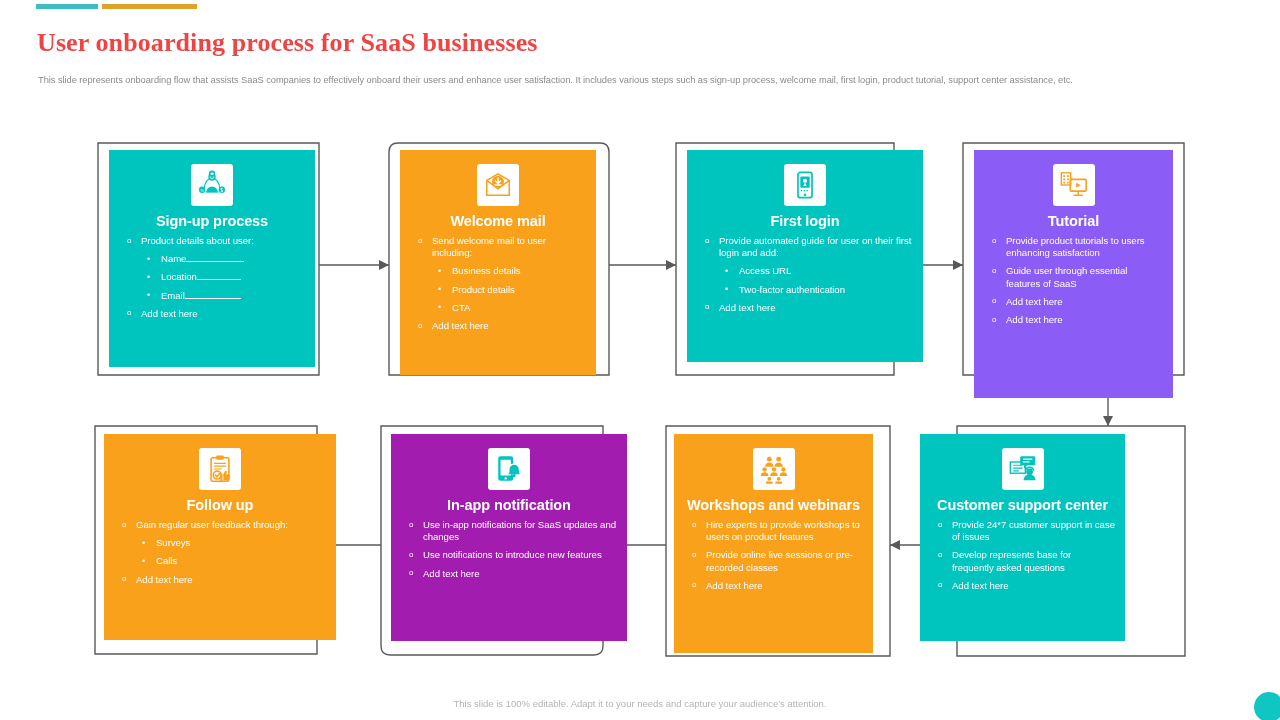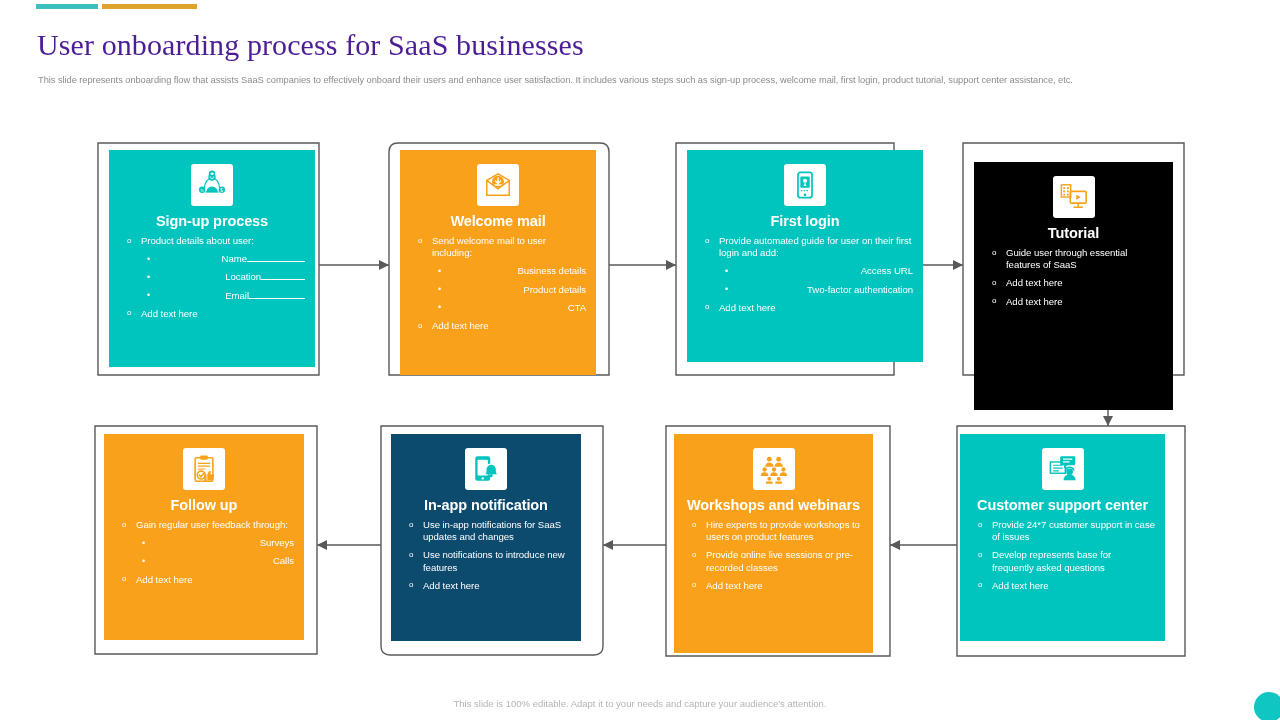--- a/index.html
+++ b/index.html
@@ -24,24 +24,24 @@
   }
   .accent-teal  { left: 36px;  width: 62px;  background: #3BBFC0; }
   .accent-gold  { left: 102px; width: 95px;  background: #DDA32B; }
 
   
   .page-title {
     position: absolute;
     left: 37px;
     top: 28px;
     font-family: "Liberation Serif", serif;
-    font-weight: normal;
-    font-size: 30px;
+    font-weight: bold;
+    font-size: 26px;
     letter-spacing: .1px;
-    color: #4c1d95;
+    color: #ef4444;
     white-space: nowrap;
   }
   .page-subtitle {
     position: absolute;
     left: 38px;
     top: 74px;
     width: 1190px;
     font-size: 9.3px;
     line-height: 13.5px;
     color: #8C8C8C;
@@ -123,21 +123,21 @@
   }
   .lvl1 { padding-left: 22px; }
   .lvl1::before {
     content: "o";
     position: absolute;
     left: 8px;
     top: -0.5px;
     font-size: 8px;
     line-height: 12.2px;
   }
-  .lvl2 { padding-left: 42px; text-align: right; }
+  .lvl2 { padding-left: 42px; }
   .lvl2::before {
     content: "\2022";
     position: absolute;
     left: 28px;
     top: -0.5px;
     font-size: 9px;
     line-height: 12.2px;
   }
   .bullets li .blank {
     display: inline-block;
@@ -258,38 +258,39 @@
         </svg>
       </div>
       <div class="card-title">First login</div>
       <ul class="bullets">
         <li class="lvl1">Provide automated guide for user on their first login and add:</li>
         <li class="lvl2">Access URL</li>
         <li class="lvl2">Two-factor authentication</li>
         <li class="lvl1">Add text here</li>
       </ul>
     </div>
-    <div class="card orange" style="left: 974px; top: 162px; width: 199px; height: 248px; background: #000000;">
+    <div class="card orange" style="left: 974px; top: 150px; width: 199px; height: 248px; background: #8b5cf6;">
       <div class="card-icon">
         <svg width="30" height="30" viewBox="0 0 32 32">
           <rect x="2.5" y="3" width="10" height="13" fill="none" stroke="#F9A11B" stroke-width="1.5"></rect>
           <path d="M4.5 5.5h2v2h-2z M8.5 5.5h2v2h-2z M4.5 9h2v2h-2z M8.5 9h2v2h-2z M4.5 12.5h2v2h-2z M8.5 12.5h2v2h-2z" fill="#F9A11B"></path>
           <rect x="12" y="10" width="17" height="12.5" rx="1.2" fill="none" stroke="#F9A11B" stroke-width="1.7"></rect>
           <polygon points="18.4,13.6 18.4,19 23.2,16.3" fill="#F9A11B"></polygon>
           <path d="M20.5 22.5 v3.5 M15.5 27 h10" stroke="#F9A11B" stroke-width="1.6" fill="none"></path>
         </svg>
       </div>
       <div class="card-title">Tutorial</div>
       <ul class="bullets">
+        <li class="lvl1">Provide product tutorials to users enhancing satisfaction</li>
         <li class="lvl1">Guide user through essential features of SaaS</li>
         <li class="lvl1">Add text here</li>
         <li class="lvl1">Add text here</li>
       </ul>
     </div>
-    <div class="card teal" style="left: 960px; top: 434px; width: 205px; height: 207px; background: rgb(0, 196, 190);">
+    <div class="card teal" style="left: 920px; top: 434px; width: 205px; height: 207px; background: rgb(0, 196, 190);">
       <div class="card-icon">
         <svg width="30" height="30" viewBox="0 0 32 32">
           <rect x="2.5" y="8.5" width="16" height="12" fill="none" stroke="#00C4BE" stroke-width="1.5"></rect>
           <path d="M5.5 12h10 M5.5 15h10 M5.5 18h6" stroke="#00C4BE" stroke-width="1.3"></path>
           <rect x="13" y="2.5" width="16" height="9.5" rx="1.2" fill="#00C4BE"></rect>
           <polygon points="17,12 17,15.5 21,12" fill="#00C4BE"></polygon>
           <path d="M16 5.5h10 M16 8.5h7" stroke="#fff" stroke-width="1.3"></path>
           <circle cx="23" cy="19" r="3.6" fill="#00C4BE"></circle>
           <path d="M16.5 28 a6.5 6.5 0 0 1 13 0z" fill="#00C4BE"></path>
           <path d="M18.4 17.6 a4.8 4.8 0 0 1 9.2 0" fill="none" stroke="#00C4BE" stroke-width="1.6"></path>
@@ -317,39 +318,39 @@
           <path d="M7.5 30.5 h7 M17.5 30.5 h7" stroke="#F9A11B" stroke-width="2.4"></path>
         </svg>
       </div>
       <div class="card-title">Workshops and webinars</div>
       <ul class="bullets">
         <li class="lvl1">Hire experts to provide workshops to users on product features</li>
         <li class="lvl1">Provide online live sessions or pre-recorded classes</li>
         <li class="lvl1">Add text here</li>
       </ul>
     </div>
-    <div class="card teal" style="left: 391px; top: 434px; width: 190px; height: 207px; background: #0c4a6e;">
+    <div class="card teal" style="left: 391px; top: 434px; width: 236px; height: 207px; background: #a21caf;">
       <div class="card-icon">
         <svg width="30" height="30" viewBox="0 0 32 32">
           <rect x="4.5" y="2.5" width="16" height="26" rx="2.4" fill="#00C4BE"></rect>
           <rect x="7" y="6" width="11" height="17" rx="1" fill="#fff"></rect>
           <circle cx="12.5" cy="26" r="1.3" fill="#fff"></circle>
           <path d="M21 10 a6 6 0 0 1 0 12 a6 6 0 0 1 0-12z" fill="#fff"></path>
           <path d="M21.5 11.5 a5 5 0 0 1 5 5 v3 l1.2 2h-12.4 l1.2-2 v-3 a5 5 0 0 1 5-5z" fill="#00C4BE"></path>
           <circle cx="21.5" cy="23" r="1.7" fill="#00C4BE"></circle>
         </svg>
       </div>
       <div class="card-title">In-app notification</div>
       <ul class="bullets">
         <li class="lvl1">Use in-app notifications for SaaS updates and changes</li>
         <li class="lvl1">Use notifications to introduce new features</li>
         <li class="lvl1">Add text here</li>
       </ul>
     </div>
-    <div class="card orange" style="left: 104px; top: 434px; width: 200px; height: 206px; background: rgb(249, 161, 27);">
+    <div class="card orange" style="left: 104px; top: 434px; width: 232px; height: 206px; background: rgb(249, 161, 27);">
       <div class="card-icon">
         <svg width="30" height="30" viewBox="0 0 32 32">
           <rect x="6.5" y="4" width="19" height="25" rx="1.6" fill="none" stroke="#F9A11B" stroke-width="1.7"></rect>
           <rect x="12" y="1.5" width="8" height="4.5" rx="1" fill="#F9A11B"></rect>
           <path d="M9.5 10h13 M9.5 13h13 M9.5 16h8" stroke="#F9A11B" stroke-width="1.3"></path>
           <circle cx="13" cy="22.5" r="4.2" fill="none" stroke="#F9A11B" stroke-width="1.7"></circle>
           <path d="M11 22.5 l1.6 1.8 l3-3.4" fill="none" stroke="#F9A11B" stroke-width="1.6" stroke-linecap="round"></path>
           <path d="M19.5 21.5 l1.8-3.2 a1.2 1.2 0 0 1 2 1.2 l-.8 2h3 a1.3 1.3 0 0 1 1.2 1.7 l-1.2 4 a1.6 1.6 0 0 1-1.5 1.1 h-4.5z" fill="#F9A11B"></path>
           <rect x="16.3" y="21.5" width="2.4" height="7.5" fill="#F9A11B"></rect>
         </svg>

